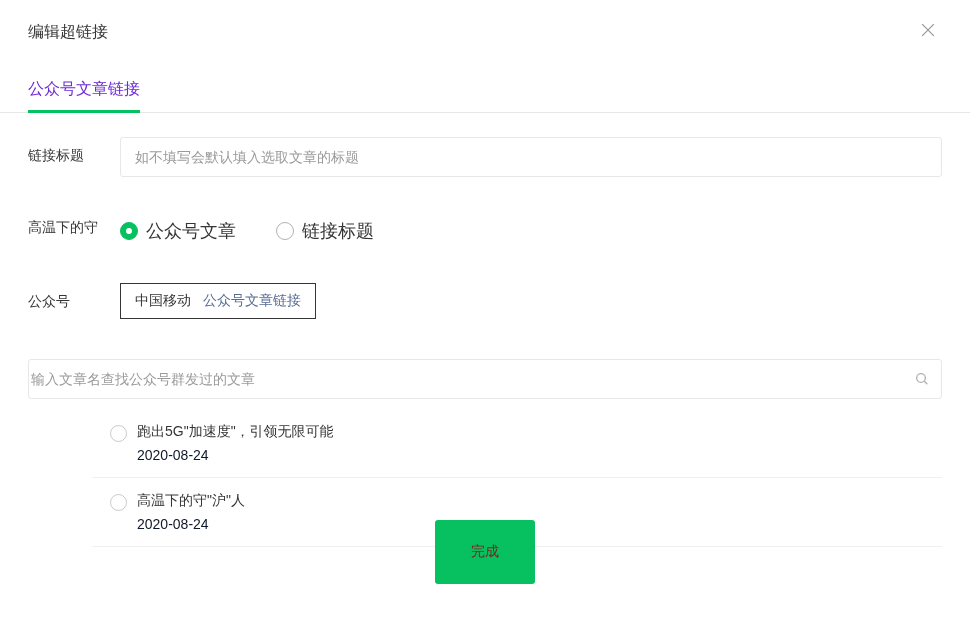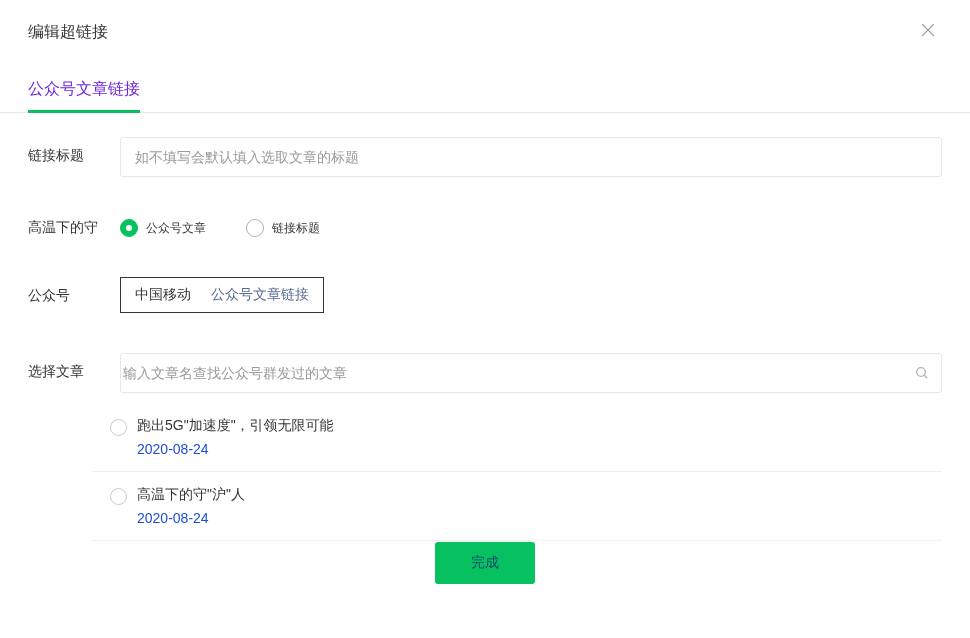--- a/index.html
+++ b/index.html
@@ -96,21 +96,21 @@
       display: flex;
       align-items: center;
       gap: 40px;
       padding-top: 2px;
     }
     .radio-item {
       display: flex;
       align-items: center;
       gap: 8px;
       cursor: pointer;
-      font-size: 12px;
+      font-size: 18px;
       color: #353535;
     }
     .radio-circle {
       width: 18px;
       height: 18px;
       border-radius: 50%;
       border: 1px solid #b2b2b2;
       position: relative;
       flex-shrink: 0;
     }
@@ -127,21 +127,21 @@
       border-radius: 50%;
       top: 50%;
       left: 50%;
       transform: translate(-50%, -50%);
     }
     .account-box {
       display: inline-flex;
       align-items: center;
       border: 1px solid #353535;
       padding: 8px 14px;
-      gap: 20px;
+      gap: 12px;
       font-size: 14px;
     }
     .account-name {
       color: #353535;
     }
     .account-link {
       color: #576b95;
       cursor: pointer;
     }
     .search-wrap {
@@ -199,35 +199,35 @@
     .article-text {
       flex: 1;
     }
     .article-title {
       font-size: 14px;
       color: #353535;
       margin-bottom: 6px;
     }
     .article-date {
       font-size: 14px;
-      color: #1d4ed8;
+      color: #0f172a;
     }
     .footer {
       position: absolute;
       bottom: 14px;
       left: 0;
       right: 0;
       display: flex;
       justify-content: center;
     }
     .btn-primary {
       background: #07c160;
-      color: #0c4a6e;
+      color: #7f1d1d;
       border: none;
-      padding: 12px 36px;
+      padding: 23px 36px;
       font-size: 14px;
       border-radius: 3px;
       cursor: pointer;
     }
   </style>
 </head>
 <body>
 
 <div class="dialog">
 
@@ -274,21 +274,20 @@
       <div class="form-label">公众号</div>
       <div class="form-control">
         <div class="account-box">
           <span class="account-name">中国移动</span>
           <span class="account-link">公众号文章链接</span>
         </div>
       </div>
     </div>
 
     <div class="form-row" style="margin-bottom:18px;">
-      <div class="form-label">选择文章</div>
       <div class="form-control">
         <div class="search-wrap">
           <input type="text" class="search-input" placeholder="输入文章名查找公众号群发过的文章" style="">
           <span class="search-icon">
             <svg viewBox="0 0 24 24" fill="none" stroke="currentColor" stroke-width="2">
               <circle cx="10.5" cy="10.5" r="6.5"></circle>
               <line x1="15.5" y1="15.5" x2="20" y2="20"></line>
             </svg>
           </span>
         </div>

